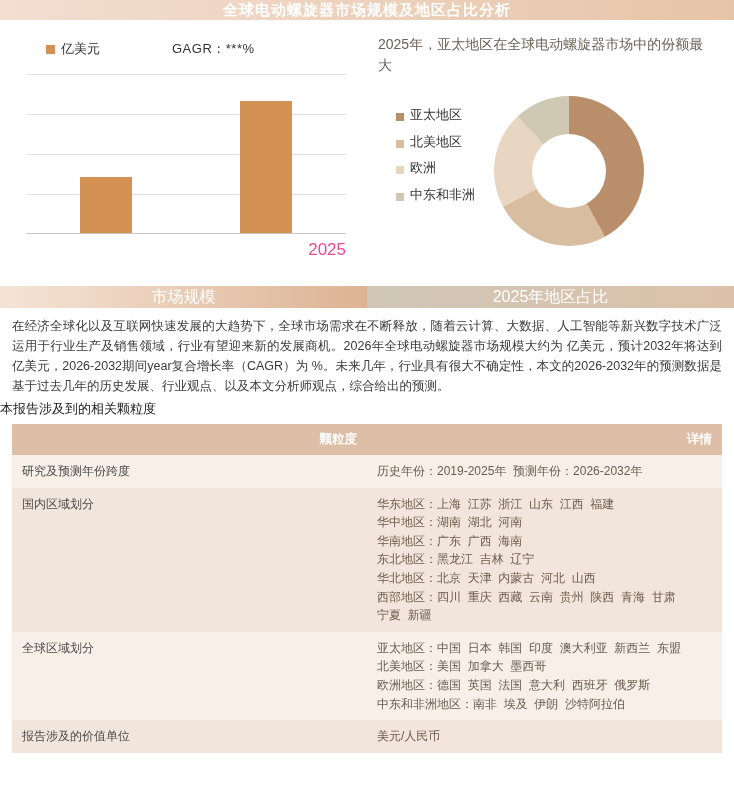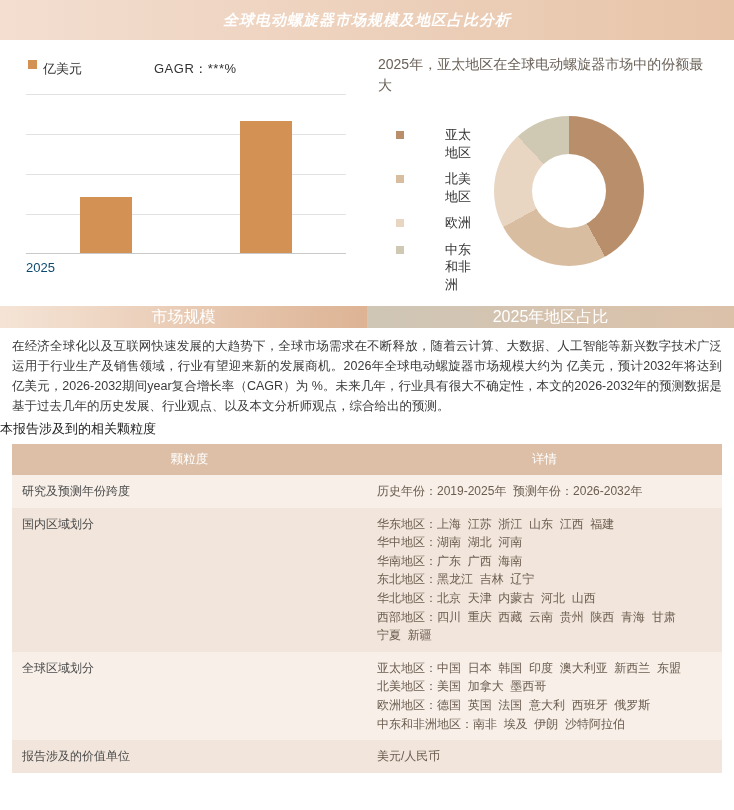--- a/index.html
+++ b/index.html
@@ -8,26 +8,25 @@
     width: 734px;
     height: 810px;
     font-family: "Liberation Sans", sans-serif;
     background: #ffffff;
     color: #333;
     overflow: hidden;
   }
 
   
   .header {
-    height: 40px;
+    height: 20px;
     background: linear-gradient(to right, #f3ded0, #e7c4a8);
     display: flex;
     align-items: center;
     justify-content: center;
-    font-style: italic;
   }
   .header-title {
     font-size: 15px;
     font-weight: bold;
     color: #ffffff;
     letter-spacing: 1px;
   }
 
   
   .charts {
@@ -41,21 +40,22 @@
     padding: 6px 14px 0 14px;
   }
   .chart-right {
     width: 366px;
     position: relative;
     padding: 4px 8px 0 4px;
   }
 
   .legend-row {
     display: flex;
-    margin: 8px 0 0 14px;
+    align-items: center;
+    margin: 8px 0 0 32px;
     font-size: 13px;
   }
   .legend-swatch {
     width: 9px; height: 9px;
     background: #d39153;
     margin-right: 6px;
   }
   .legend-label { color: #333; }
   .cagr {
     margin-left: 72px;
@@ -93,23 +93,23 @@
   .bar {
     width: 52px;
     background: #d39153;
   }
   .x-labels {
     display: flex;
     margin: 6px 8px 0 12px;
   }
   .x-label {
     flex: 1;
-    text-align: left;
-    font-size: 13px;
-    color: #0c4a6e;
+    text-align: right;
+    font-size: 17px;
+    color: #ec4899;
   }
 
   
   .pie-caption {
     font-size: 14px;
     color: #6b6258;
     line-height: 1.5;
     margin: 4px 0 16px 6px;
     width: 330px;
   }
@@ -118,24 +118,23 @@
     margin-top: 6px;
   }
   .pie-legend {
     width: 110px;
     padding-left: 24px;
     padding-top: 14px;
     font-size: 13px;
   }
   .pie-legend-item {
     display: flex;
-    align-items: flex-start;
+    align-items: center;
     margin-bottom: 9px;
     color: #333;
-    gap: 35px;
   }
   .pl-swatch {
     width: 8px; height: 8px;
     margin: 5px 6px 0 0;
     flex: 0 0 auto;
   }
   .pl-label { line-height: 1.35; }
 
   .donut {
     position: relative;
@@ -190,22 +189,22 @@
   
   table.gran {
     width: 710px;
     margin: 0 12px;
     border-collapse: collapse;
     font-size: 12px;
   }
   table.gran th {
     background: #dcbfa6;
     color: #ffffff;
-    text-align: center;
-    font-weight: normal;
+    text-align: right;
+    font-weight: bold;
     padding: 7px 10px;
     font-size: 12.5px;
   }
   table.gran th.c1 { width: 355px; }
   table.gran td {
     padding: 7px 10px;
     vertical-align: top;
     color: #6b5c4e;
     line-height: 1.55;
   }

